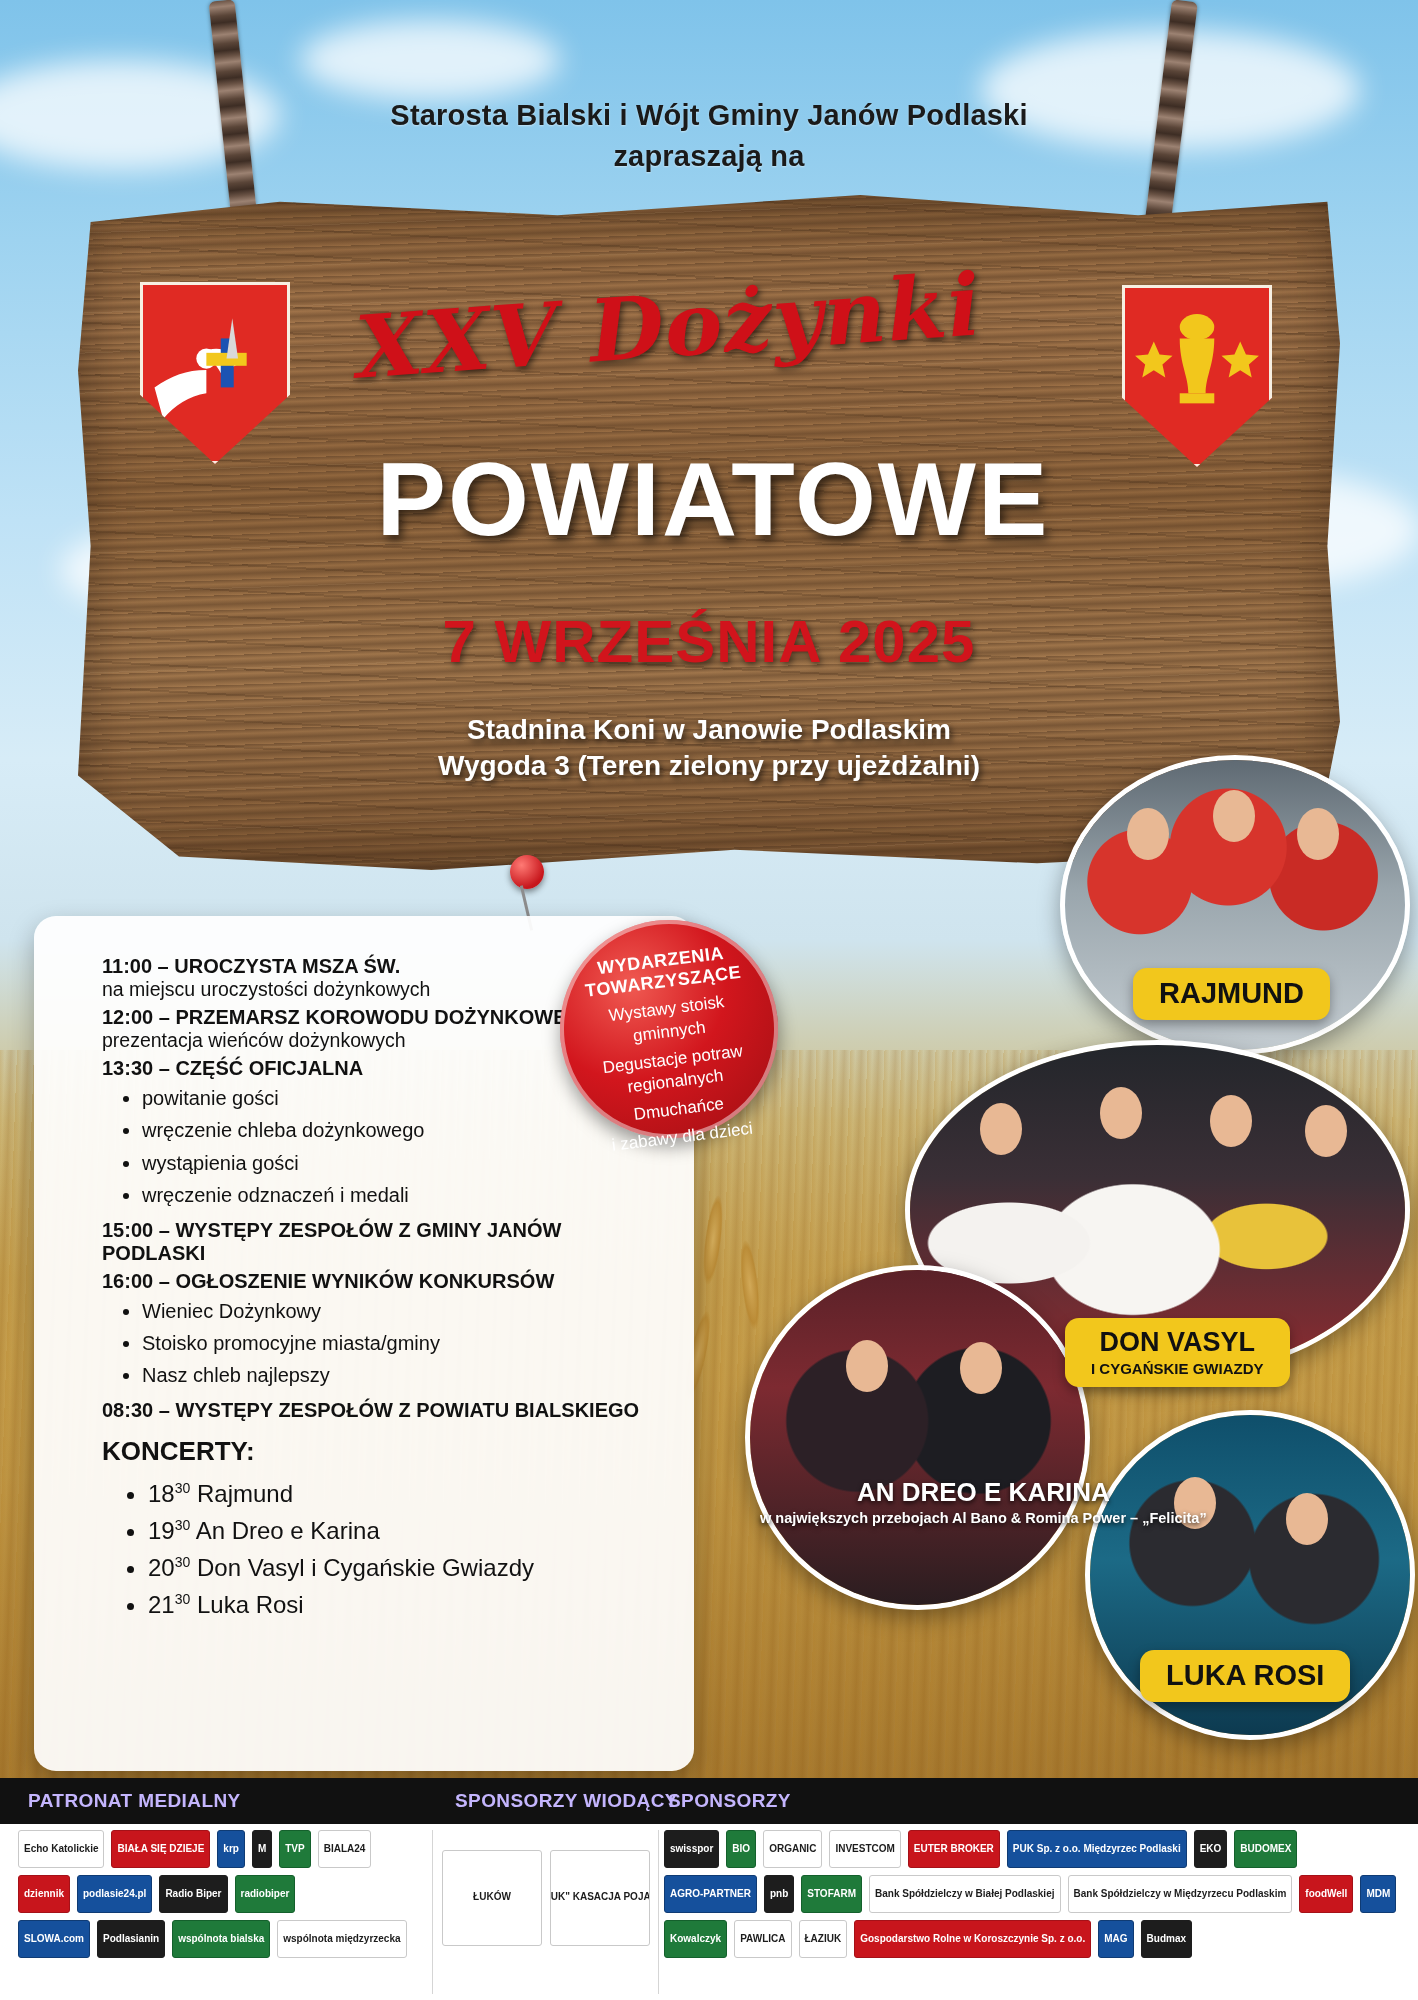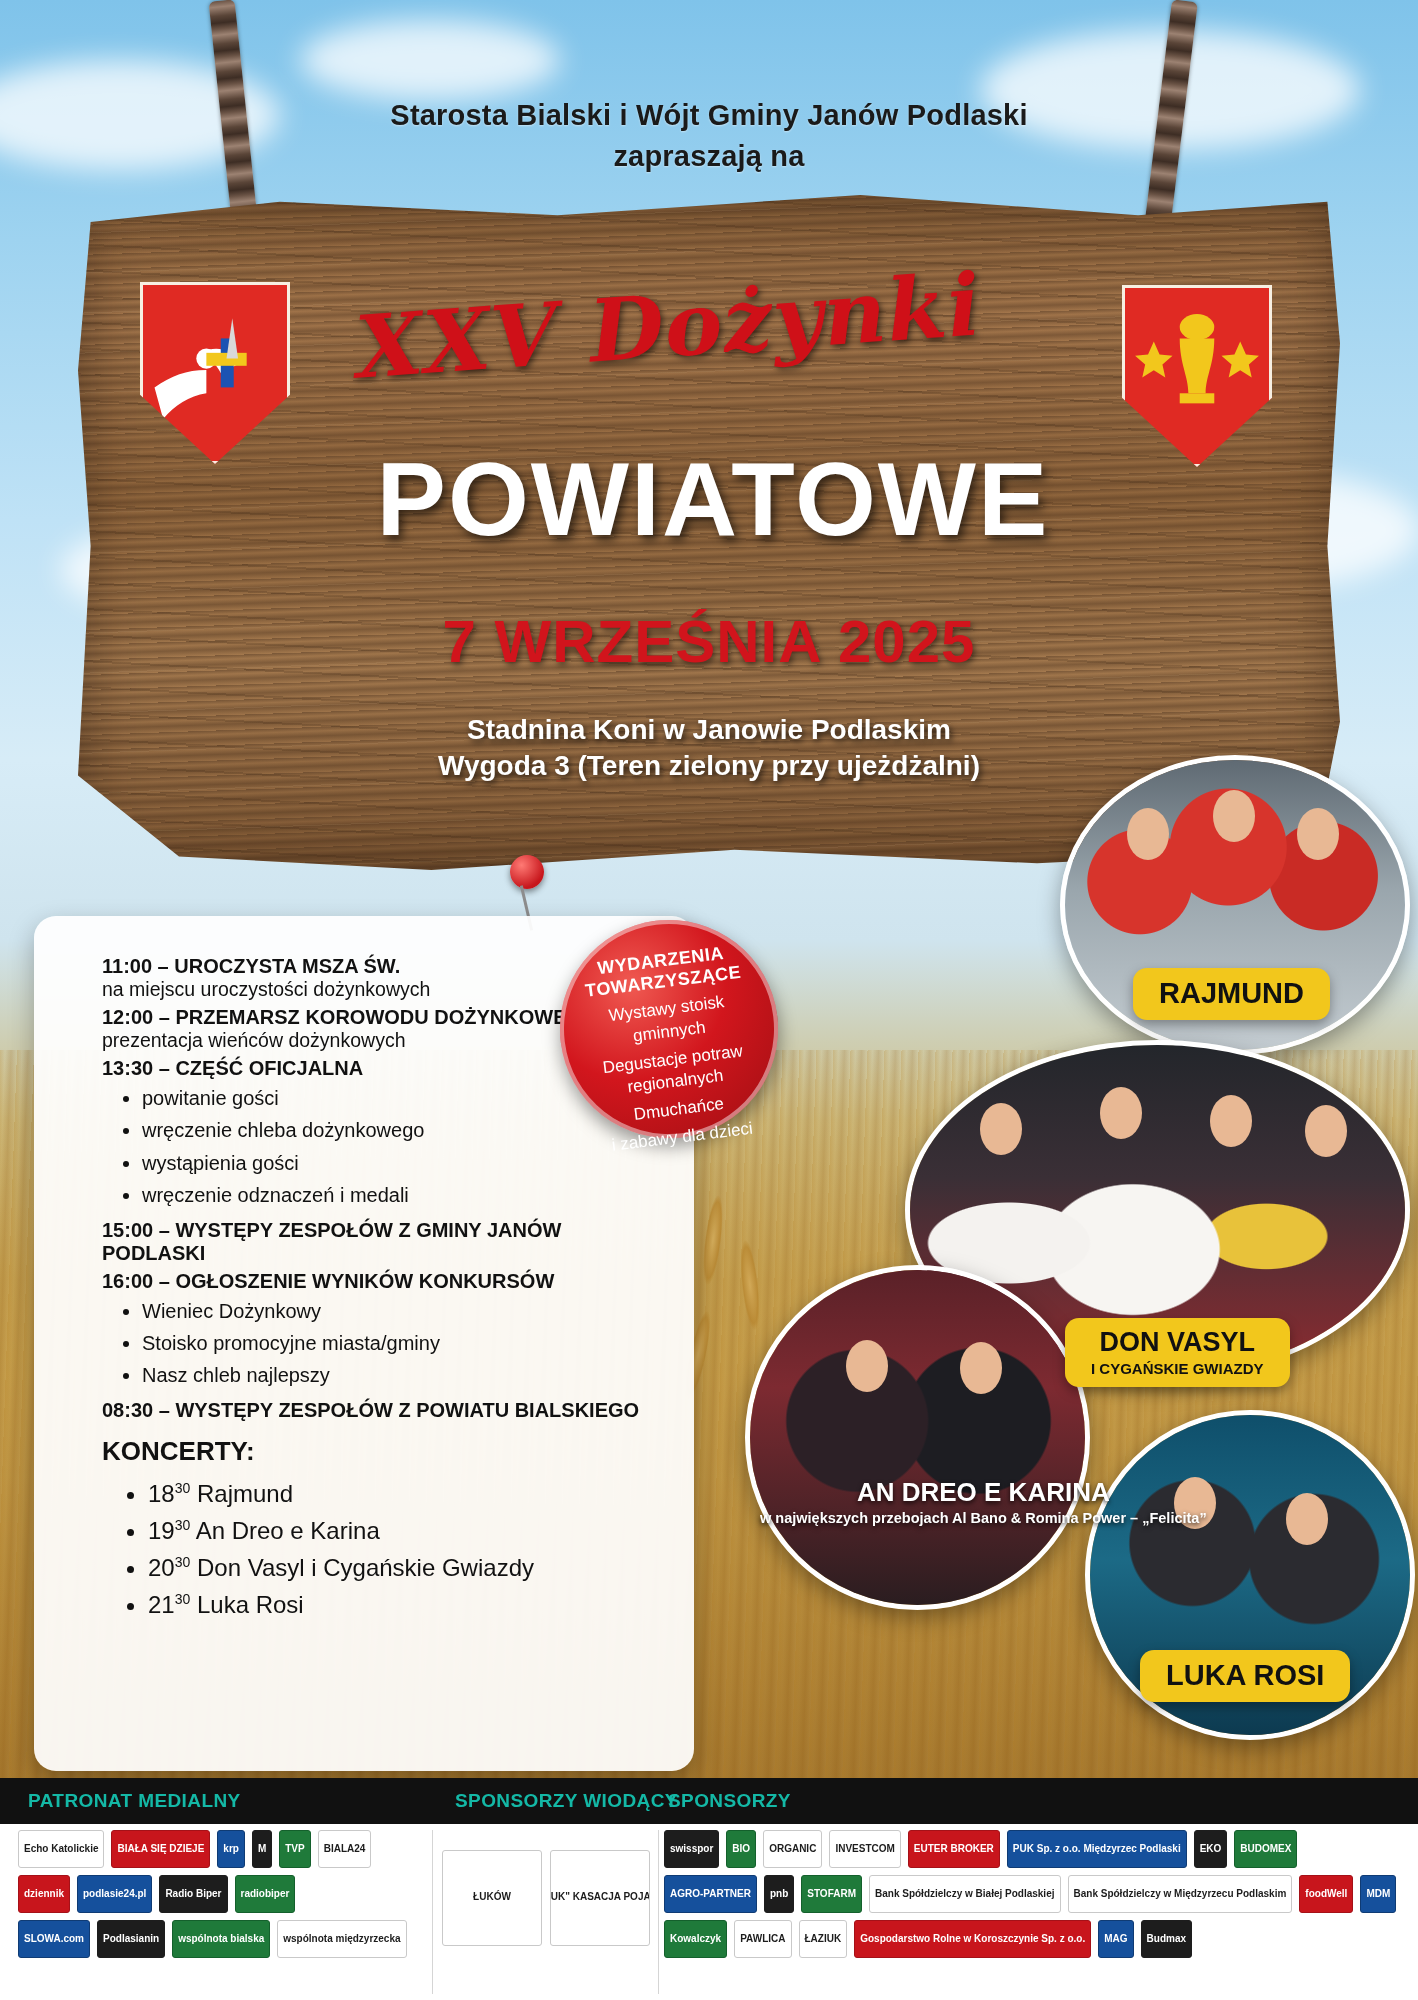--- a/index.html
+++ b/index.html
@@ -265,21 +265,21 @@
 
   
   .footer {
     position: absolute; left: 0; right: 0; bottom: 0;
     height: 222px;
     background: #ffffff;
   }
   .footer-top { height: 46px; background: #111; position: relative; }
   .f-label {
     position: absolute; top: 12px;
-    color: #14b8a6; font-weight: 700; font-size: 19px; letter-spacing: .4px;
+    color: #c4b5fd; font-weight: 700; font-size: 19px; letter-spacing: .4px;
   }
   .f-label.l1 { left: 28px; }
   .f-label.l2 { left: 444px; margin-left: 11px; }
   .f-label.l3 { left: 668px; }
   .logo-grid {
     position: absolute; top: 52px; left: 0; right: 0; bottom: 4px;
     padding: 0 18px;
   }
   .logo-row { display: flex; gap: 7px; margin-bottom: 7px; align-items: center; }
   .logo {

